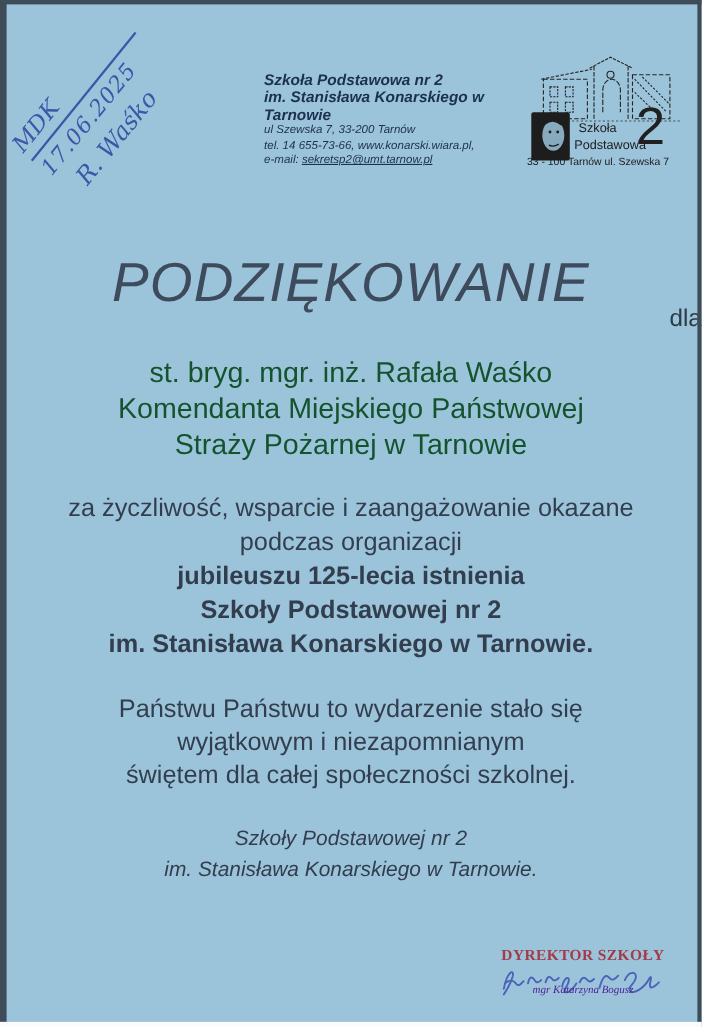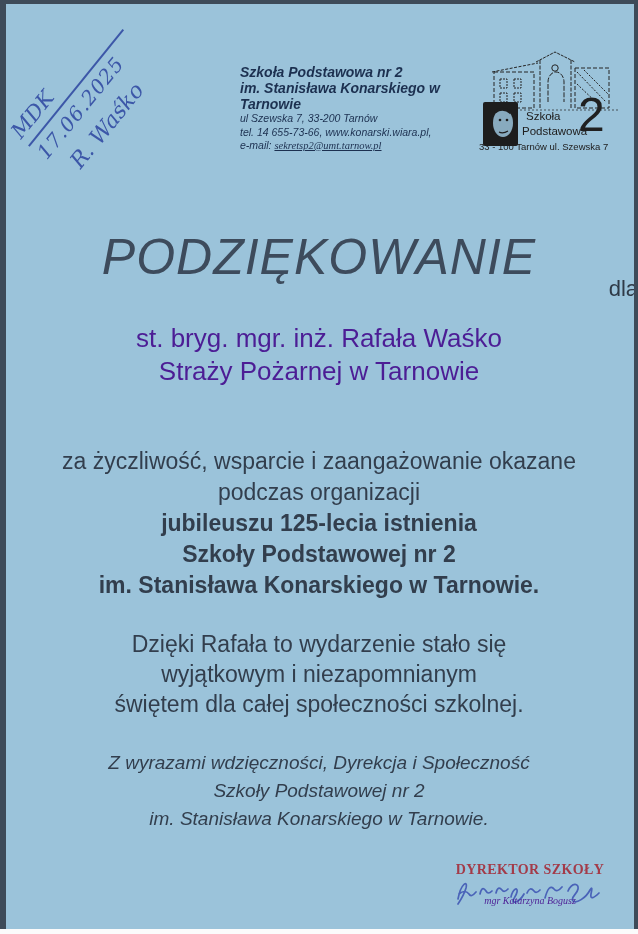--- a/index.html
+++ b/index.html
@@ -26,35 +26,35 @@
   
   .citylogo{position:absolute;left:78px;top:54px;width:146px;text-align:center;}
   .citylogo .mark{display:block;margin:0 auto;}
   .citylogo .wordmark{font-size:27px;font-weight:700;color:#1f4e79;letter-spacing:0.5px;line-height:28px;}
   .citylogo .tagline{font-size:13.5px;font-style:italic;color:#64717e;line-height:16px;}
 
   
   .schoolhdr{position:absolute;left:240px;top:64px;width:238px;color:#1c3050;font-style:italic;}
   .hdr-name{font-weight:700;font-size:14px;line-height:16px;}
   .hdr-small{font-size:10.5px;line-height:13.5px;}
-  .hdr-email-u{text-decoration:underline;font-family:Liberation Serif, serif;}
+  .hdr-email-u{text-decoration:underline;}
 
   
   .stamp{position:absolute;left:478px;top:50px;width:158px;height:114px;}
   .stamp svg{display:block;}
   .stamp text{font-family:"Liberation Sans",sans-serif;fill:#202020;}
 
   .title{
     position:absolute;left:0;top:196px;width:638px;text-align:center;
     font-size:50px;font-style:italic;color:#3d4b5c;letter-spacing:1px;line-height:58px;margin-top:32px;
   }
   .dla{position:absolute;left:0;top:276px;width:638px;text-align:right;font-size:22px;color:#2f3a47;}
   .recipient{
     position:absolute;left:0;top:322px;width:638px;text-align:center;
-    font-size:26px;line-height:33px;color:#4c1d95;
+    font-size:26px;line-height:33px;color:#14532d;
   }
   .body1{position:absolute;left:0;top:446px;width:638px;text-align:center;font-size:23px;line-height:31px;color:#323e4d;}
   .body1 .b{font-weight:700;}
   .body2{position:absolute;left:0;top:629px;width:638px;text-align:center;font-size:23px;line-height:30px;color:#323e4d;}
   .closing{position:absolute;left:0;top:749px;width:638px;text-align:center;font-size:19px;line-height:28px;font-style:italic;color:#323e4d;}
 
   
   .sig{position:absolute;left:435px;top:862px;width:190px;text-align:center;}
   .sig-role{font-family:"Liberation Serif",serif;font-weight:700;font-size:14px;color:#a33b49;letter-spacing:0.4px;}
   .sig-script{display:block;margin:-3px auto -12px auto;}
@@ -114,39 +114,39 @@
       <text x="44" y="85" font-size="11.5">Podstawowa</text>
       <text x="1" y="100" font-size="9.5">33 - 100 Tarnów ul. Szewska 7</text>
     </svg>
   </div>
 
   <div class="title">PODZIĘKOWANIE</div>
   <div class="dla">dla</div>
 
   <div class="recipient">
     <div>st. bryg. mgr. inż. Rafała Waśko</div>
+    <div>Komendanta Miejskiego Państwowej</div>
     <div>Straży Pożarnej w Tarnowie</div>
   </div>
 
   <div class="body1">
     <div>za życzliwość, wsparcie i zaangażowanie okazane</div>
     <div>podczas organizacji</div>
     <div class="b">jubileuszu 125-lecia istnienia</div>
     <div class="b">Szkoły Podstawowej nr 2</div>
     <div class="b">im. Stanisława Konarskiego w Tarnowie.</div>
   </div>
 
   <div class="body2">
-    <div>Dzięki Rafała to wydarzenie stało się</div>
+    <div>Państwu Państwu to wydarzenie stało się</div>
     <div>wyjątkowym i niezapomnianym</div>
     <div>świętem dla całej społeczności szkolnej.</div>
   </div>
 
   <div class="closing">
-    <div>Z wyrazami wdzięczności, Dyrekcja i Społeczność</div>
     <div>Szkoły Podstawowej nr 2</div>
     <div>im. Stanisława Konarskiego w Tarnowie.</div>
   </div>
 
   <div class="sig">
     <div class="sig-role">DYREKTOR SZKOŁY</div>
     <svg class="sig-script" width="160" height="32" viewBox="0 0 160 32">
       <path d="M8 24 C11 8 18 5 16 13 C14 20 10 26 8 29 M9 19 Q15 14 19 19 Q21 23 26 17
                M30 19 Q32 10 36 16 Q38 20 42 16 M46 18 Q48 10 52 15 Q54 18 58 14
                M61 22 C63 13 68 12 67 17 C66 22 61 26 64 27 C67 28 72 23 74 19

